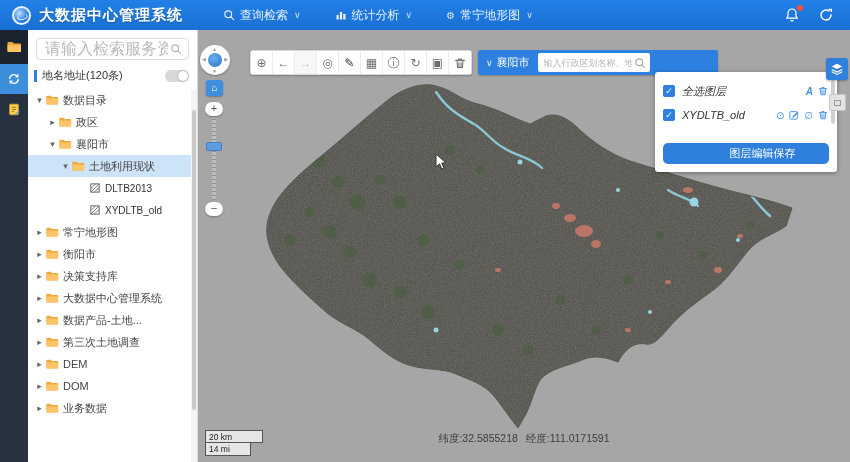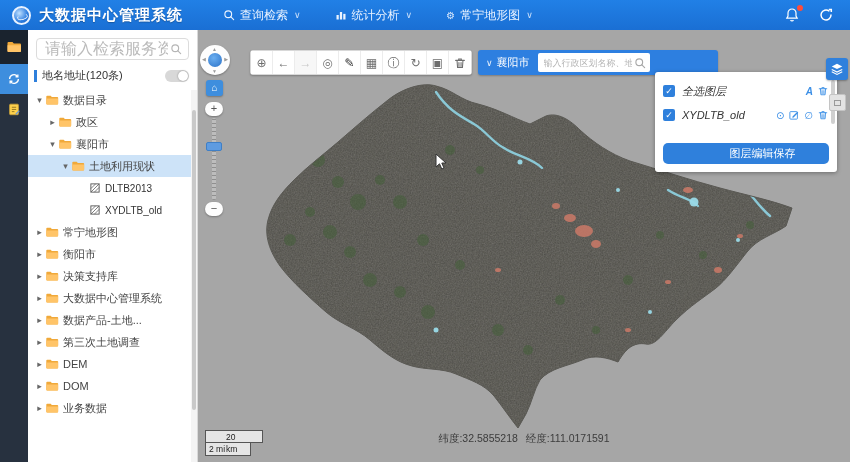--- a/index.html
+++ b/index.html
@@ -92,21 +92,21 @@
   .cknob{position:absolute;left:8px;top:8px;width:14px;height:14px;border-radius:50%;background:radial-gradient(circle at 40% 35%,#6aaef0,#2b72c8);}
   .viewbtn{position:absolute;left:8px;top:50px;width:17px;height:16px;background:#3e8ede;border-radius:3px;color:#fff;font-size:10px;line-height:16px;text-align:center;cursor:pointer;box-shadow:0 1px 2px rgba(0,0,0,.3);}
   .zoomplus,.zoomminus{position:absolute;left:7px;width:18px;height:14px;background:#fdfdfd;border-radius:7px;text-align:center;font-size:11px;line-height:13px;color:#555;cursor:pointer;box-shadow:0 1px 2px rgba(0,0,0,.3);}
   .zoomplus{top:72px;}
   .zoomminus{top:172px;}
   .zoomrail{position:absolute;left:14px;top:88px;width:4px;height:82px;background:repeating-linear-gradient(#bdbdbd 0 1px,#8f8f8f 1px 2px,#bdbdbd 2px 4px);border-radius:2px;}
   .zoomhandle{position:absolute;left:8px;top:112px;width:16px;height:9px;background:#5e9be0;border:1px solid #3f7fc6;border-radius:2px;cursor:grab;}
 
   
   .scale{position:absolute;left:7px;top:400px;font-size:8.5px;color:#222;}
-  .scale .km{width:58px;border:1px solid #555;border-top:1px solid #555;background:rgba(250,250,250,.75);padding:0 20px;height:13px;line-height:12px;}
+  .scale .km{width:58px;border:1px solid #555;border-top:1px solid #555;background:rgba(250,250,250,.75);padding:0 3px;height:13px;line-height:12px;}
   .scale .mi{width:46px;border:1px solid #555;border-top:0;background:rgba(250,250,250,.75);padding:0 3px;height:13px;line-height:12px;}
   .coords{position:absolute;left:0;top:402px;width:100%;text-align:center;font-size:10.5px;color:#3c3c3c;}
   .coords span{margin:13px 4px;}
 
   
   .cursor{position:absolute;left:237px;top:123px;}
 </style>
 </head>
 <body>
 
@@ -558,19 +558,19 @@
     <div class="minimapbtn">
         <span></span>
       </div>
 
     <svg class="cursor" width="14" height="18">
       <polygon points="1,1 1,14 4.5,10.8 6.8,16 9,15 6.8,10 11,10" fill="#fff" stroke="#333" stroke-width="1"></polygon>
     </svg>
 
     <div class="scale">
       <div class="km">20 km</div>
-      <div class="mi">2 mi</div>
+      <div class="mi">14 mi</div>
     </div>
     <div class="coords">
       <span>纬度:32.5855218</span><span>经度:111.0171591</span>
     </div>
   </div>
 </div>
 
 </body></html>

